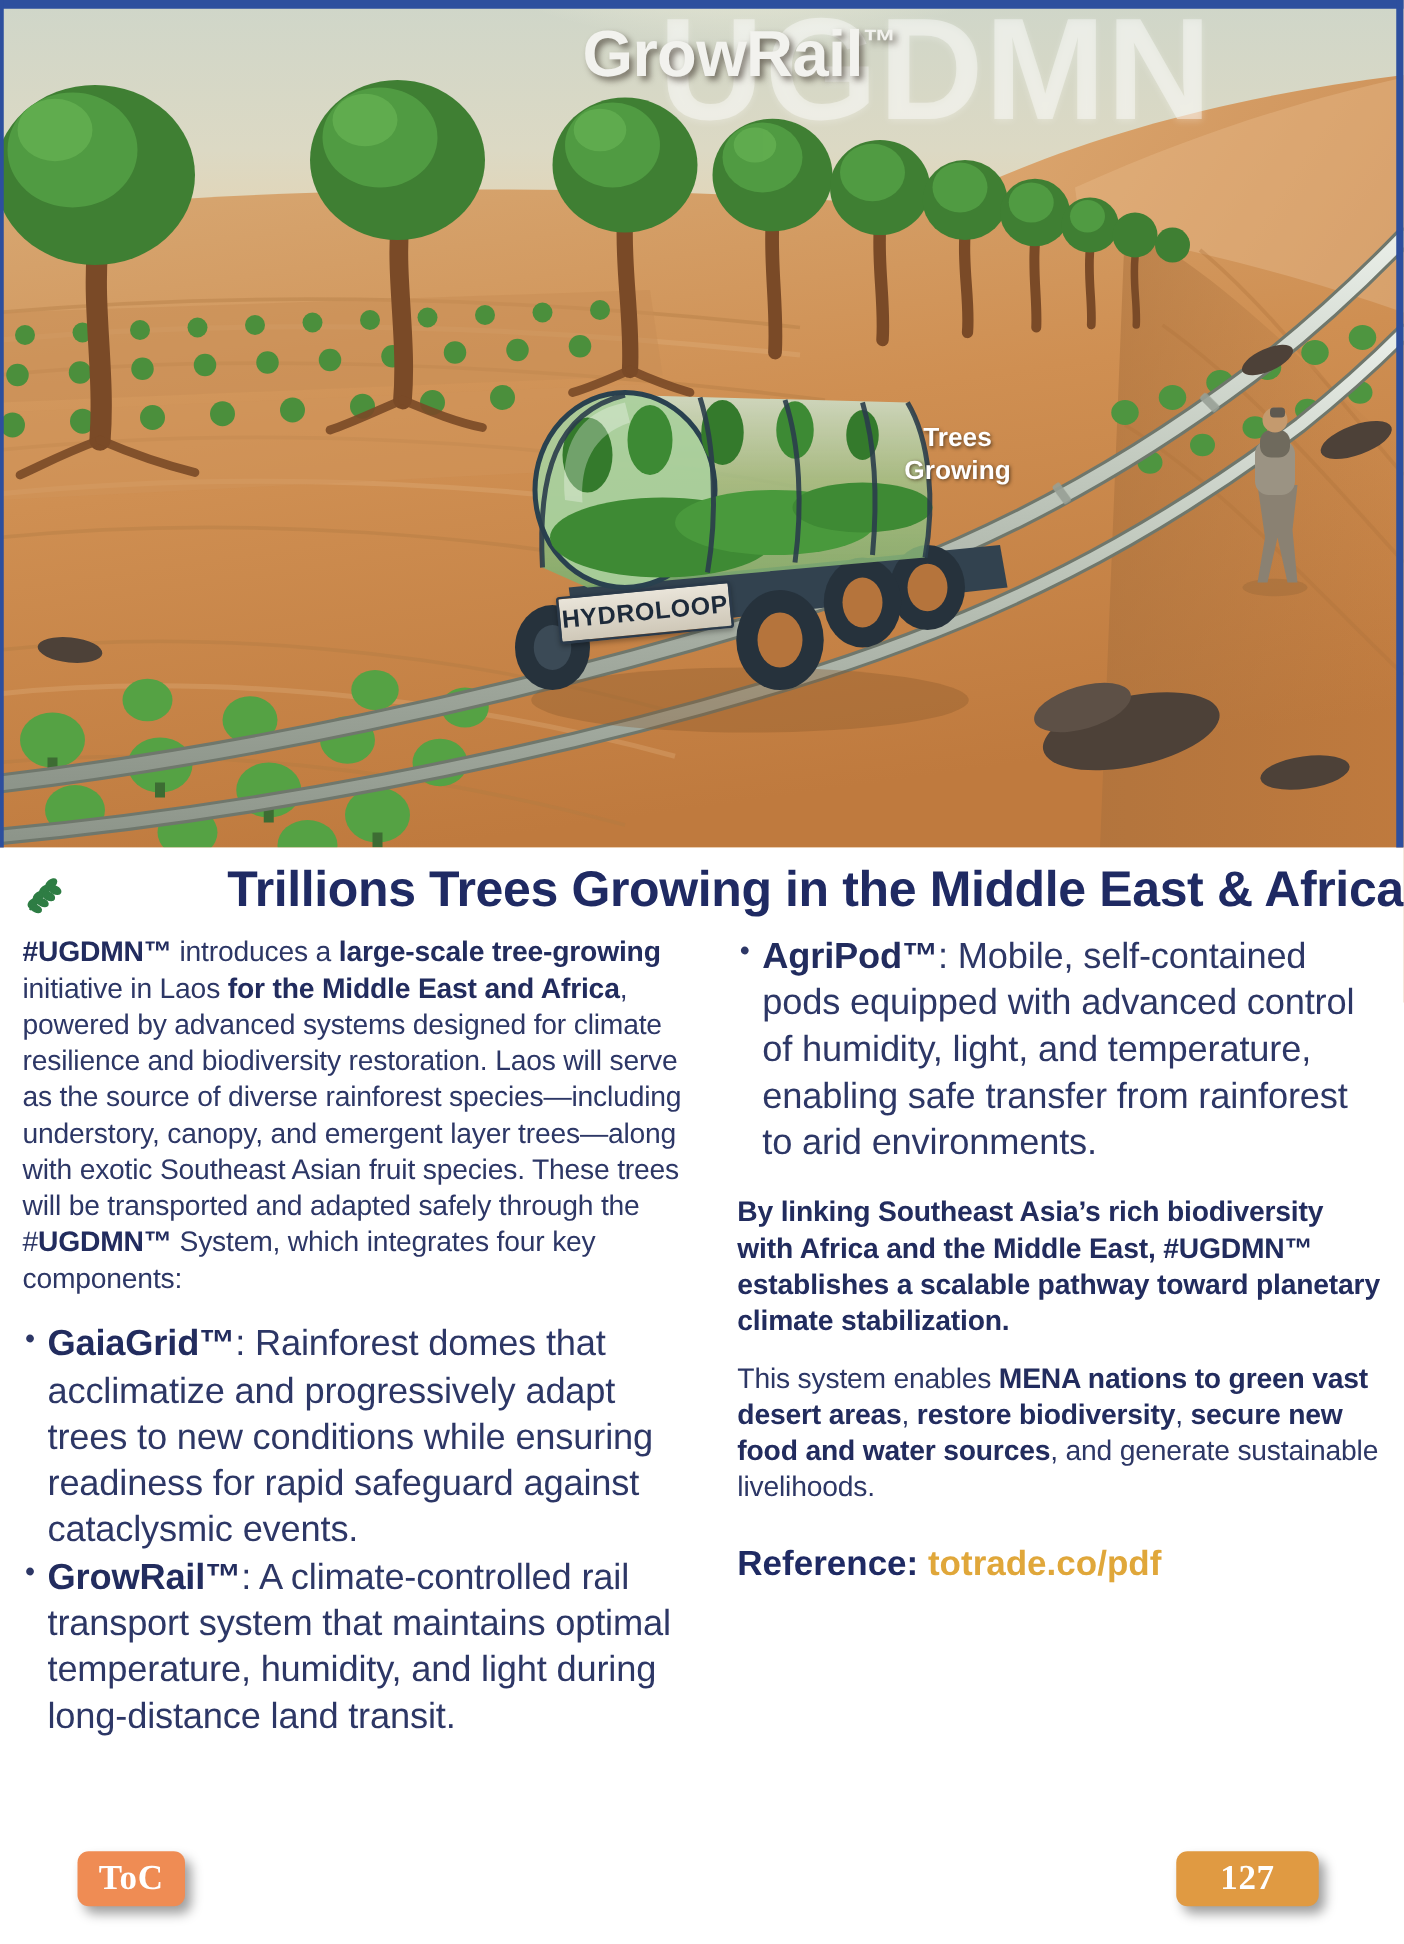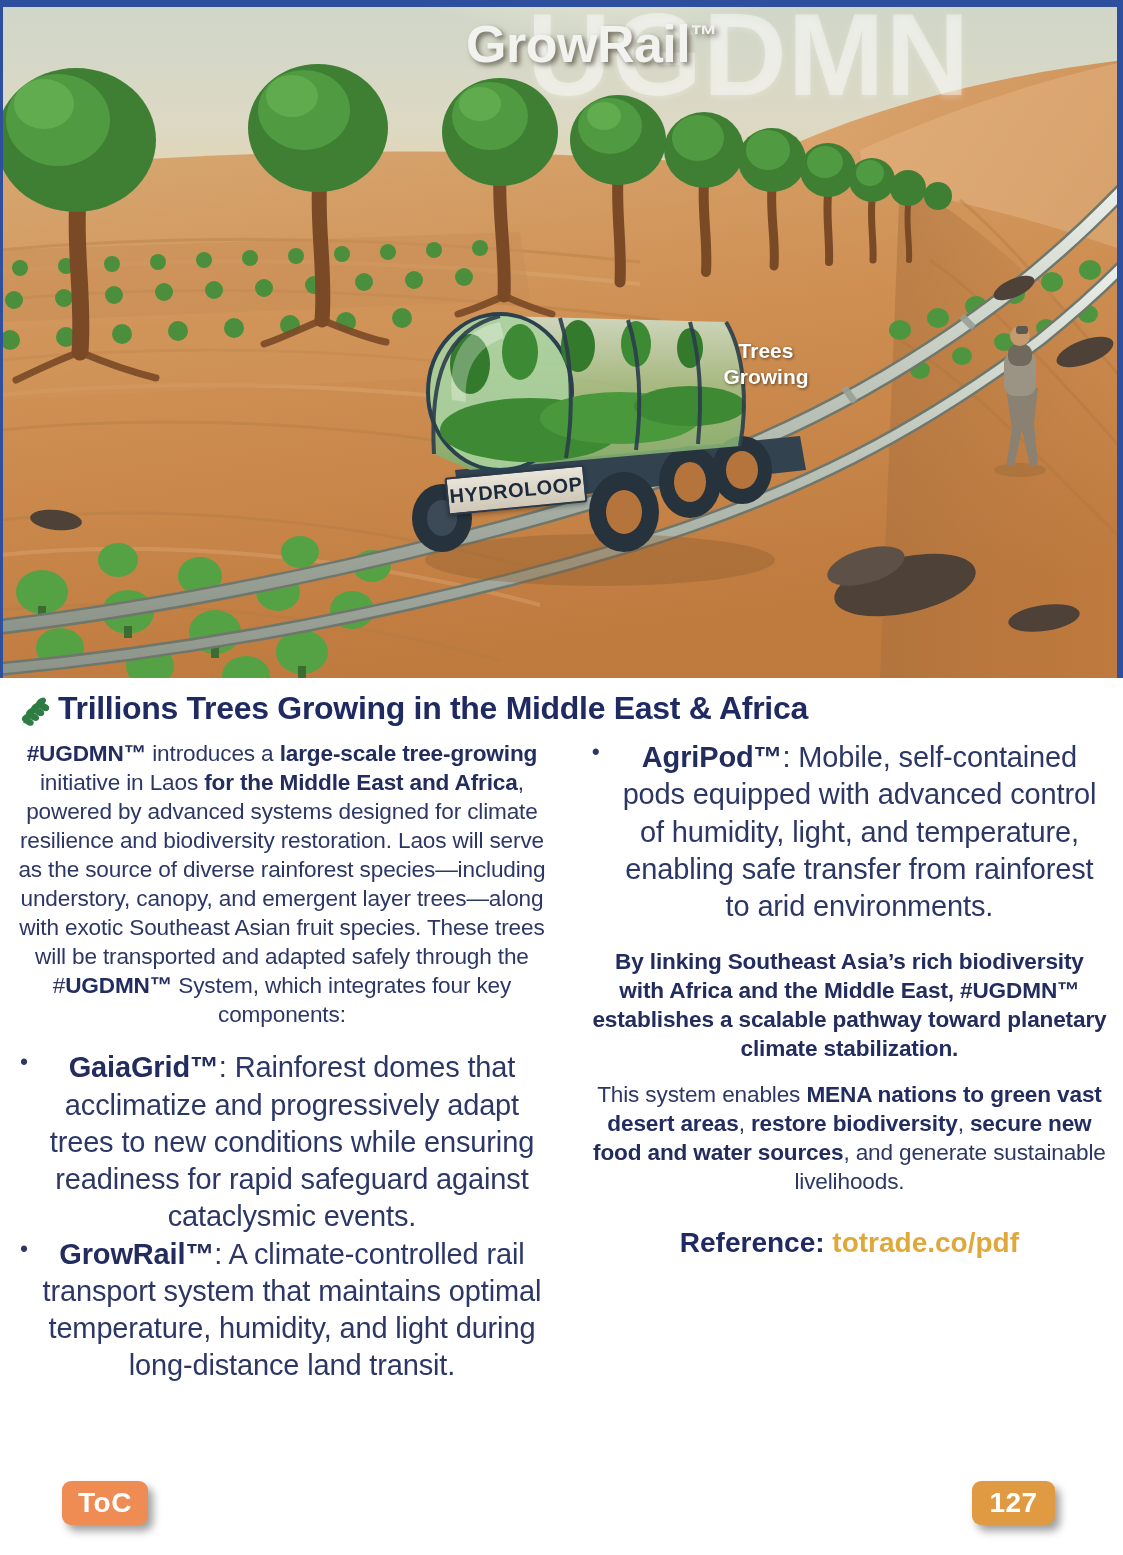--- a/index.html
+++ b/index.html
@@ -56,26 +56,27 @@
     letter-spacing:0.5px;
     box-shadow:0 2px 4px rgba(0,0,0,0.3);
   }
 
   
   .content { position:absolute; top:678px; left:0; width:1123px; height:877px; background:#fff; }
 
   .page-title {
     display:flex; align-items:center; gap:6px;
     padding:12px 0 6px 18px;
-    font-size:32px; font-weight:bold; color:#1f2a63; letter-spacing:-0.3px;
+    font-size:40px; font-weight:bold; color:#1f2a63; letter-spacing:-0.3px;
     white-space:nowrap;
+    justify-content:space-between;
   }
   .leaf-icon { display:inline-block; width:34px; height:34px; flex:0 0 34px; position:relative; top:2px; }
 
-  .columns { display:flex; gap:44px; padding:6px 14px 0 18px;text-align:center; }
+  .columns { display:flex; gap:44px; padding:6px 14px 0 18px; }
   .col { width:545px; }
   .col.right { width:536px; }
 
   p.body, li.body {
     font-size:22.6px; line-height:1.285; color:#2d3766;
     margin-bottom:0; letter-spacing:-0.15px;
   }
   p.body + p.body { margin-top:17px; }
   p.gap { margin-top:22px; }
   b, strong { font-weight:bold; color:#222c5e; }
@@ -95,23 +96,24 @@
   .reference .url { color:#e0a73a; }
 
   
   .footer-badge {
     position:absolute; bottom:30px;
     display:flex; align-items:center; justify-content:center;
     height:44px; border-radius:9px;
     color:#ffffff; font-weight:bold; font-size:28px;
     box-shadow:5px 6px 9px rgba(0,0,0,0.38);
     letter-spacing:0.5px;
+    font-family:Liberation Serif, serif;
   }
   .badge-toc { left:62px; width:86px; background:#ef8c54; }
-  .badge-page { right:68px; width:83px; background:#e09a42; }
+  .badge-page { right:68px; width:114px; background:#e09a42; }
 </style>
 </head>
 <body>
 
 <div class="page">
 
   <div class="hero">
     <svg viewBox="0 0 1123 678" preserveAspectRatio="none">
       <defs>
         <linearGradient id="sky" x1="0" y1="0" x2="0" y2="1">

